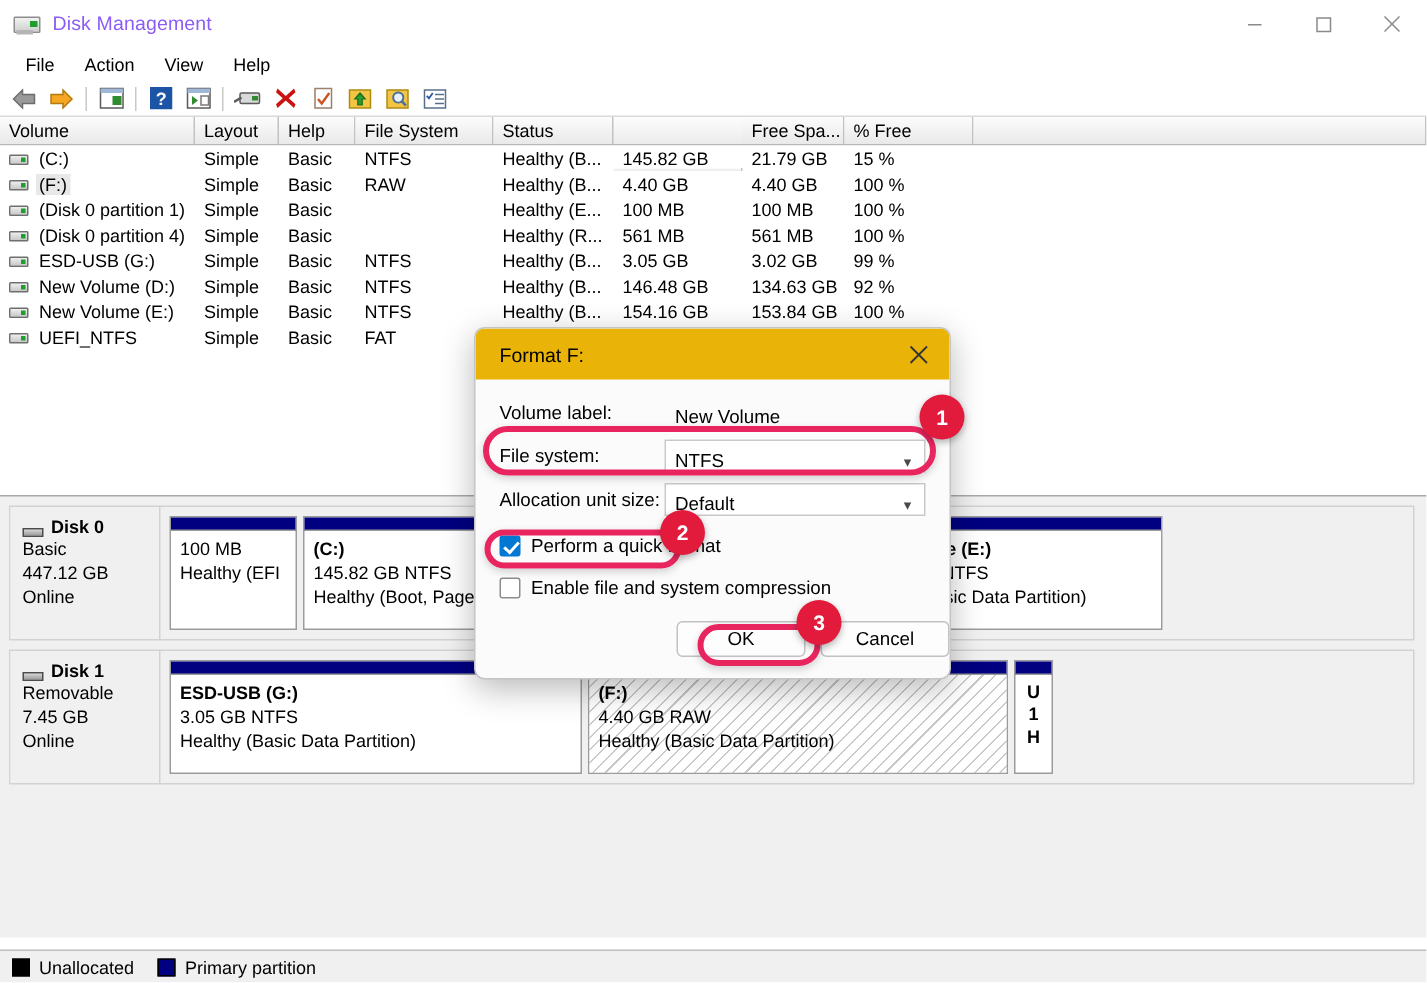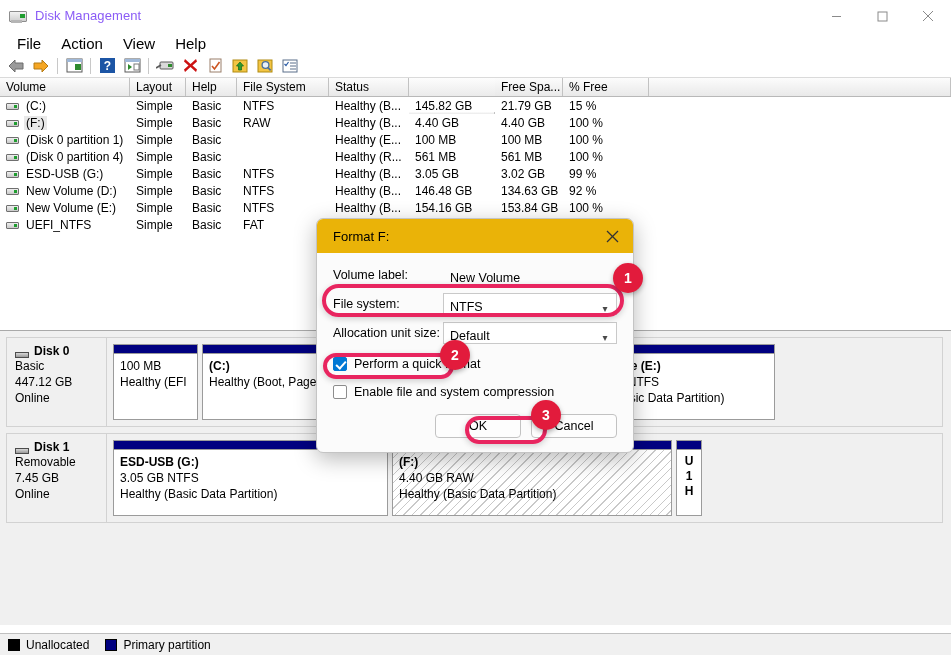--- a/index.html
+++ b/index.html
@@ -26,21 +26,21 @@
   .drv-led { position:absolute; right:2px; top:7px; width:5px; height:4px; background:#1f9d2f; }
   .drv-slot { position:absolute; left:2px; bottom:2px; width:11px; height:3px; background:#b5b5b5; }
   #app-title { font-size:13px; color:#8b5cf6; letter-spacing:.1px; }
   #wincontrols { position:absolute; right:0; top:0; height:32px; display:flex; }
   .wc { width:46px; height:32px; display:flex; align-items:center; justify-content:center;
         color:#8a8a8a; font-size:13px; }
   .wc svg { display:block; }
 
   
   #menubar { height:22px; display:flex; align-items:center; padding-left:7px; background:#ffffff; }
-  .menu-item { padding:2px 10px; font-size:15px; color:#000; }
+  .menu-item { padding:2px 10px; font-size:12px; color:#000; }
 
   
   #toolbar { height:24px; display:flex; align-items:center; padding-left:4px;
      background:#ffffff; border-bottom:1px solid #dadada; gap:1px; }
   .tb { width:24px; height:22px; display:flex; align-items:center; justify-content:center; position:relative; }
   .tb-sep { width:1px; height:16px; background:#c8c8c8; margin:0 3px; }
 
   
   #listhead { display:flex; height:19px; background:linear-gradient(#fdfdfd,#ebebeb);
      border-bottom:1px solid #b8b8b8; }
@@ -103,21 +103,21 @@
   .frm-val .txt { flex:1; }
   .chev { width:14px; text-align:center; color:#4a4a4a; font-size:10px; }
   .cbrow { display:flex; align-items:center; height:22px; margin-top:6px; }
   .cbox { width:14px; height:14px; border:1px solid #8d8d8d; background:#fff;
      margin-right:7px; flex:none; border-radius:2px; }
   .cbox.on { background:#0078d4; border-color:#0078d4; position:relative; }
   .cbox.on::after { content:""; position:absolute; left:4px; top:1px; width:4px; height:8px;
      border:solid #fff; border-width:0 2px 2px 0; transform:rotate(42deg); }
   .cblbl { font-size:12.5px; }
   #dlg-btns { position:absolute; left:0; bottom:14px; width:100%; display:flex;
-     justify-content:flex-end; padding-right:16px; gap:10px; }
+     justify-content:flex-end; gap:10px; }
   .dbtn { width:86px; height:24px; border:1px solid #c2c2c2; background:#fdfdfd;
      border-radius:4px; display:flex; align-items:center; justify-content:center; font-size:12.5px; }
 
   
   .anno-box { position:absolute; border:4px solid #e8255f; border-radius:22px;
      pointer-events:none; box-shadow:0 2px 6px rgba(0,0,0,.18); }
   .anno-badge { position:absolute; width:30px; height:30px; border-radius:50%;
      background:#e21b3c; color:#fff; font-size:14px; font-weight:bold;
      display:flex; align-items:center; justify-content:center;
      box-shadow:0 2px 5px rgba(0,0,0,.3); }
@@ -347,20 +347,21 @@
           <div class="pbody">
             <div class="ptitle"></div>
             <div>100 MB</div>
             <div>Healthy (EFI</div>
           </div>
         </div>
         <div class="part" style="width: 220px; flex: 0 1 220px;">
           <div class="pbar"></div>
           <div class="pbody">
             <div class="ptitle">(C:)</div>
+            <div>145.82 GB NTFS</div>
             <div>Healthy (Boot, Page Fil</div>
           </div>
         </div>
         <div class="part" style="width: 130px; flex: 0 1 130px;">
           <div class="pbar"></div>
           <div class="pbody">
             <div class="ptitle"></div>
             <div></div>
             <div>artition)</div>
           </div>

